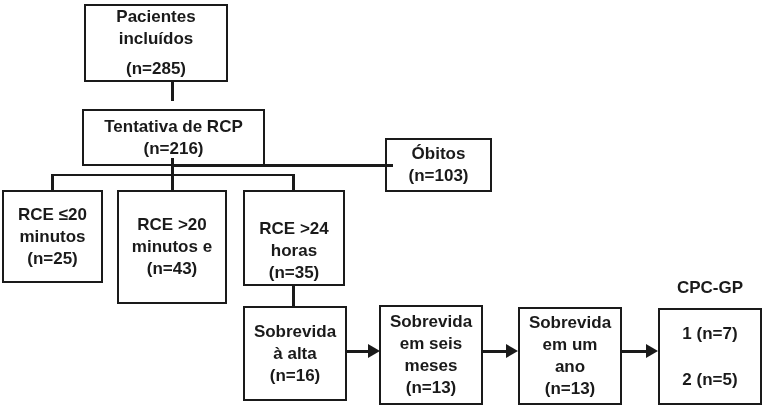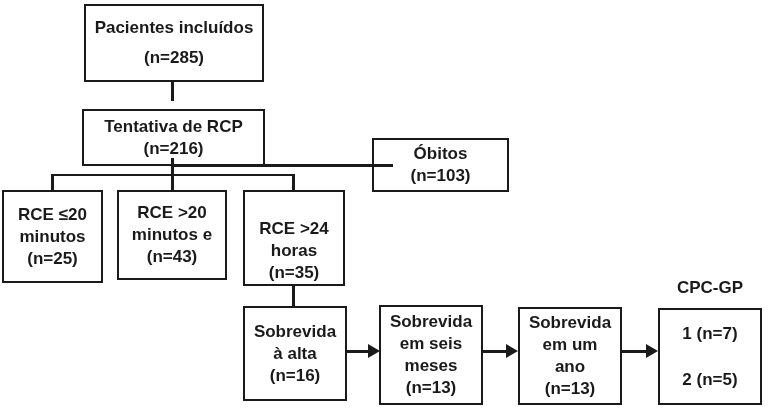--- a/index.html
+++ b/index.html
@@ -39,42 +39,42 @@
     border-top:7px solid transparent;
     border-bottom:7px solid transparent;
     border-left:12px solid var(--line);
   }
 </style>
 </head>
 <body>
 
 <div class="canvas">
 
-  <div class="node" style="left:84px;top:4px;width:180px;height:78px;gap:8px;">
+  <div class="node" style="left:84px;top:4px;width:144px;height:78px;gap:8px;">
     <div>Pacientes incluídos</div>
     <div>(n=285)</div>
   </div>
 
   <div class="node" style="left:82px;top:101px;width:183px;height:57px;margin-top:8px;">
     <div>Tentativa de RCP</div>
     <div>(n=216)</div>
   </div>
 
-  <div class="node" style="left:372px;top:138px;width:137px;height:54px;text-align:right;">
+  <div class="node" style="left:385px;top:138px;width:107px;height:54px;text-align:right;">
     <div>Óbitos</div>
     <div>(n=103)</div>
   </div>
 
   <div class="node" style="left:2px;top:190px;width:101px;height:93px;">
     <div>RCE ≤20</div>
     <div>minutos</div>
     <div>(n=25)</div>
   </div>
 
-  <div class="node" style="left:117px;top:190px;width:110px;height:90px;">
+  <div class="node" style="left:117px;top:190px;width:110px;height:114px;">
     <div>RCE &gt;20</div>
     <div>minutos e</div>
     <div>(n=43)</div>
   </div>
 
   <div class="node" style="left:243px;top:190px;width:102px;height:96px;justify-content:flex-end;">
     <div>RCE &gt;24</div>
     <div>horas</div>
     <div>(n=35)</div>
   </div>

